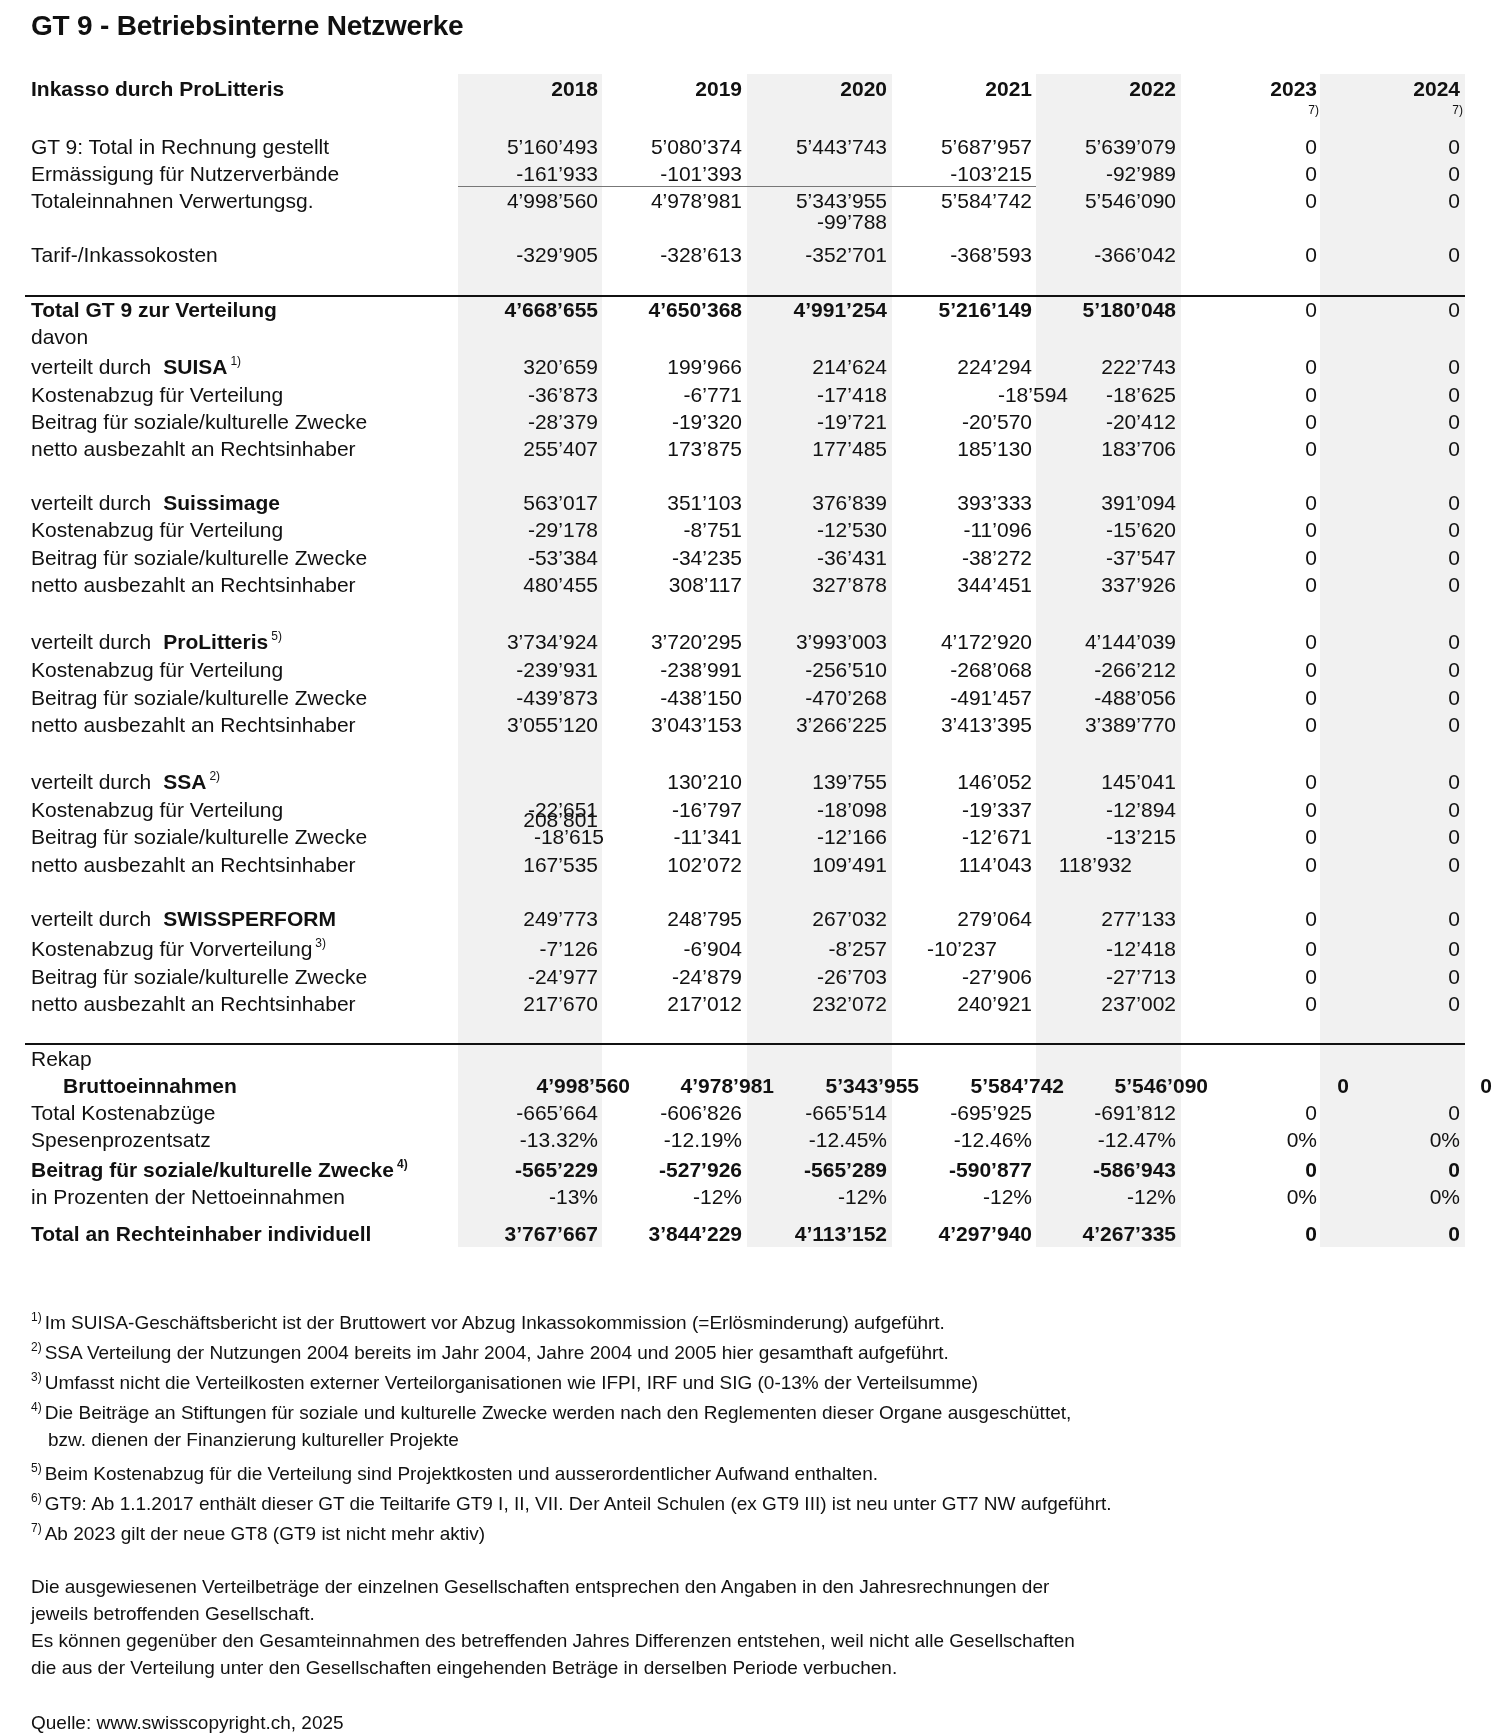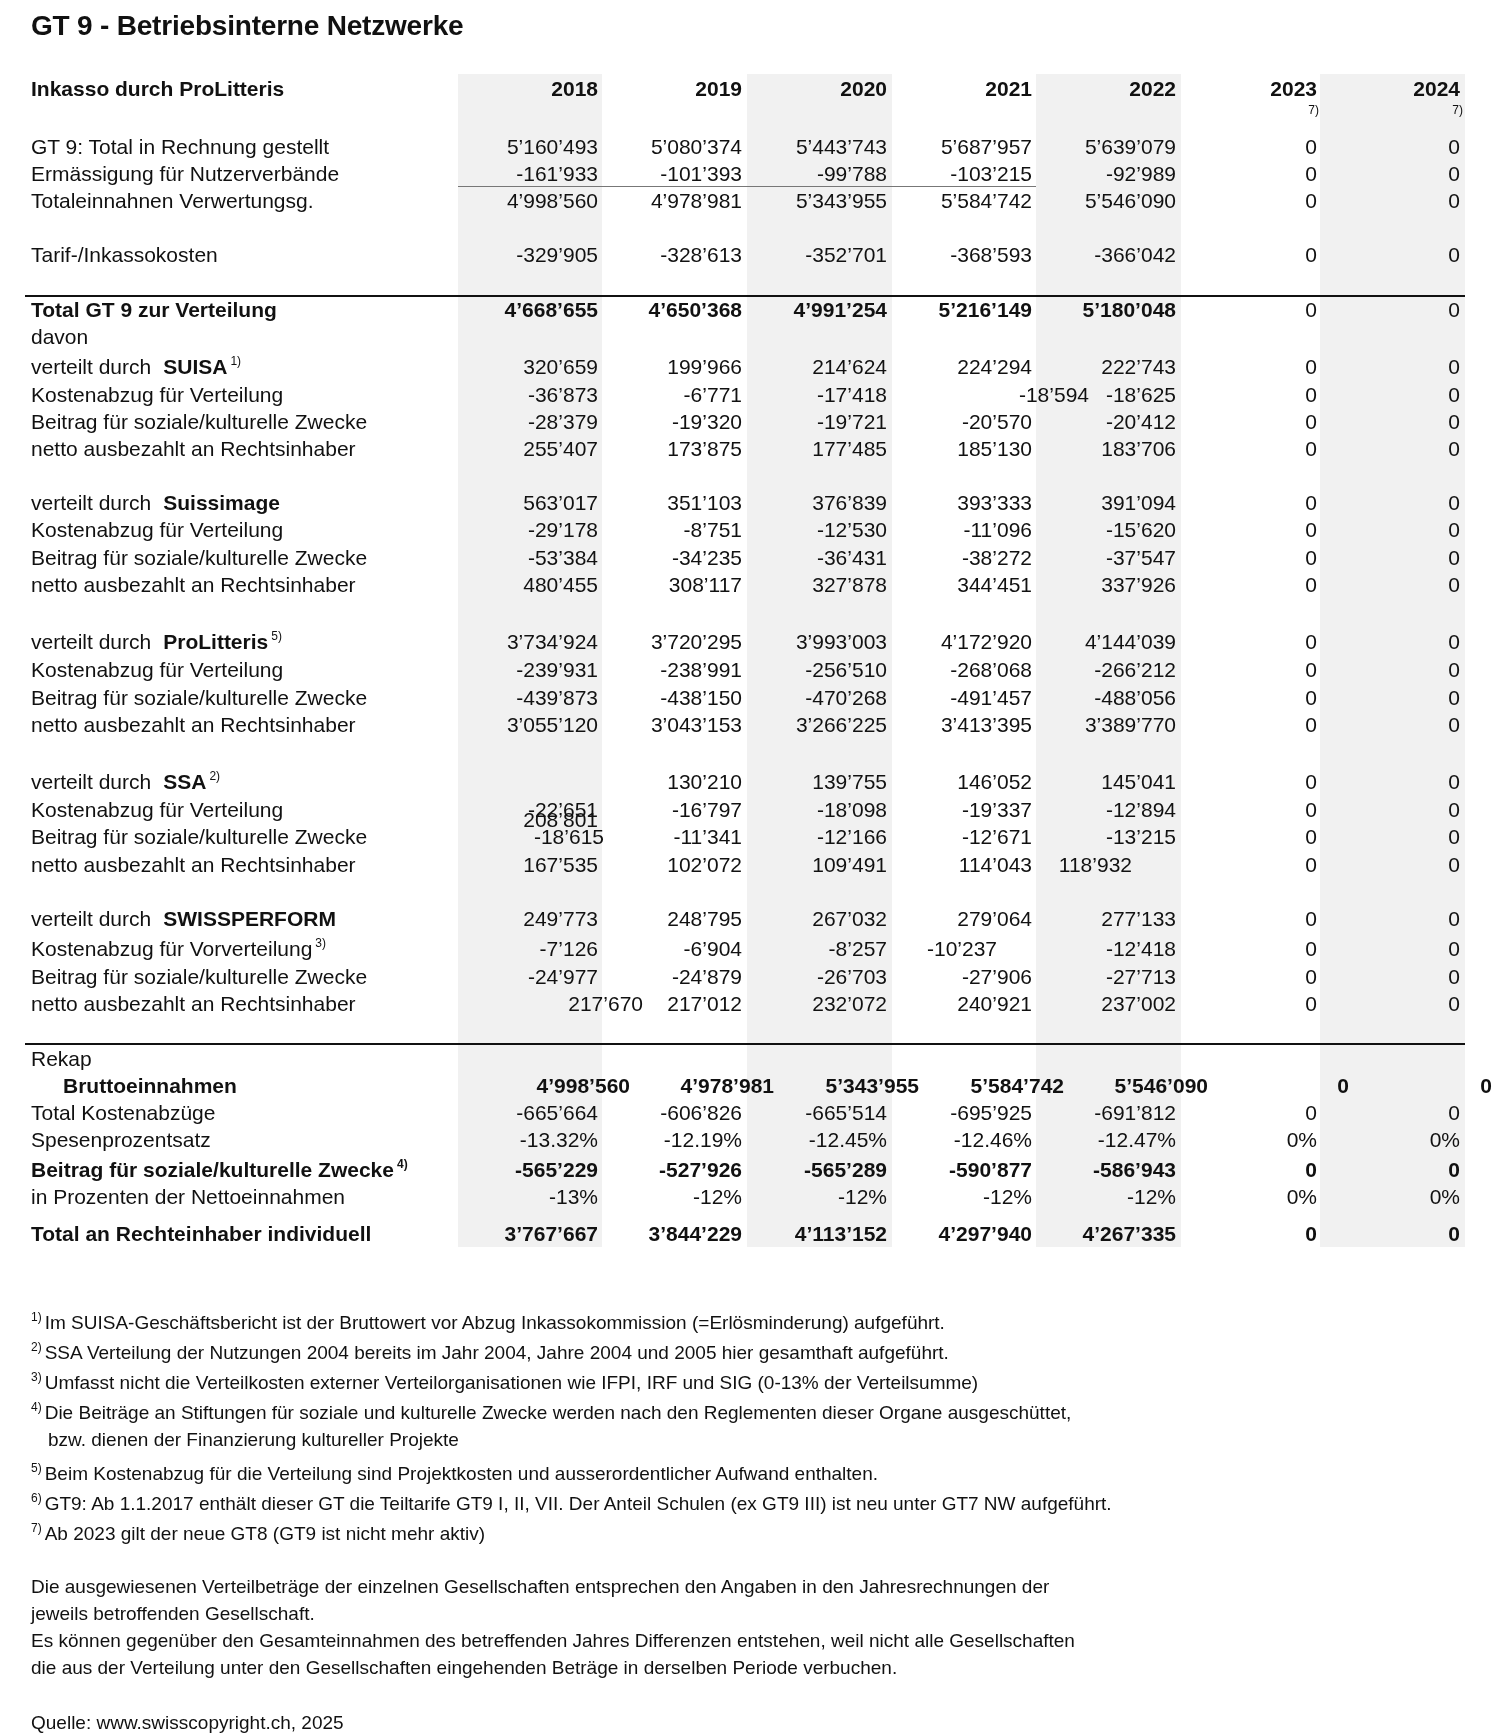--- a/index.html
+++ b/index.html
@@ -67,21 +67,21 @@
     <span class="val" style="left:747px;">5’443’743</span>
     <span class="val" style="left:892px;">5’687’957</span>
     <span class="val" style="left:1036px;">5’639’079</span>
     <span class="val" style="left:1181px; width:136px;">0</span>
     <span class="val" style="left:1320px;">0</span>
   </div>
   <div class="row" style="top:160px;">
     <span class="label">Ermässigung für Nutzerverbände</span>
     <span class="val" style="left:458px;">-161’933</span>
     <span class="val" style="left:602px;">-101’393</span>
-    <span class="val" style="left:747px;">-99’788</span>
+    <span class="val" style="left:747px;margin-top:48px;">-99’788</span>
     <span class="val" style="left:892px;">-103’215</span>
     <span class="val" style="left:1036px;">-92’989</span>
     <span class="val" style="left:1181px; width:136px;">0</span>
     <span class="val" style="left:1320px;">0</span>
   </div>
   <div class="rule-thin" style="left:458px; width:578px; top:186px;"></div>
   <div class="row" style="top:187px;">
     <span class="label">Totaleinnahnen Verwertungsg.</span>
     <span class="val" style="left:458px;">4’998’560</span>
     <span class="val" style="left:602px;">4’978’981</span>
@@ -126,21 +126,21 @@
     <span class="val" style="left:892px;">224’294</span>
     <span class="val" style="left:1036px;">222’743</span>
     <span class="val" style="left:1181px; width:136px;">0</span>
     <span class="val" style="left:1320px;">0</span>
   </div>
   <div class="row" style="top:381px;">
     <span class="label">Kostenabzug für Verteilung</span>
     <span class="val" style="left:458px;">-36’873</span>
     <span class="val" style="left:602px;">-6’771</span>
     <span class="val" style="left:747px;">-17’418</span>
-    <span class="val" style="left:925px;padding-left:24px;">-18’594</span>
+    <span class="val" style="left:904px;padding-left:24px;">-18’594</span>
     <span class="val" style="left:1036px;">-18’625</span>
     <span class="val" style="left:1181px; width:136px;">0</span>
     <span class="val" style="left:1320px;">0</span>
   </div>
   <div class="row" style="top:408px;">
     <span class="label">Beitrag für soziale/kulturelle Zwecke</span>
     <span class="val" style="left:458px;">-28’379</span>
     <span class="val" style="left:602px;">-19’320</span>
     <span class="val" style="left:747px;">-19’721</span>
     <span class="val" style="left:892px;">-20’570</span>
@@ -307,21 +307,21 @@
     <span class="val" style="left:458px;">-24’977</span>
     <span class="val" style="left:602px;">-24’879</span>
     <span class="val" style="left:747px;">-26’703</span>
     <span class="val" style="left:892px;">-27’906</span>
     <span class="val" style="left:1036px;">-27’713</span>
     <span class="val" style="left:1181px; width:136px;">0</span>
     <span class="val" style="left:1320px;">0</span>
   </div>
   <div class="row" style="top:990px;">
     <span class="label">netto ausbezahlt an Rechtsinhaber</span>
-    <span class="val" style="left:458px;padding-left:45px;">217’670</span>
+    <span class="val" style="left:458px;">217’670</span>
     <span class="val" style="left:602px;">217’012</span>
     <span class="val" style="left:747px;">232’072</span>
     <span class="val" style="left:892px;">240’921</span>
     <span class="val" style="left:1036px;">237’002</span>
     <span class="val" style="left:1181px; width:136px;">0</span>
     <span class="val" style="left:1320px;">0</span>
   </div>
 
   <div class="rule-thick" style="top:1043px;"></div>
 

